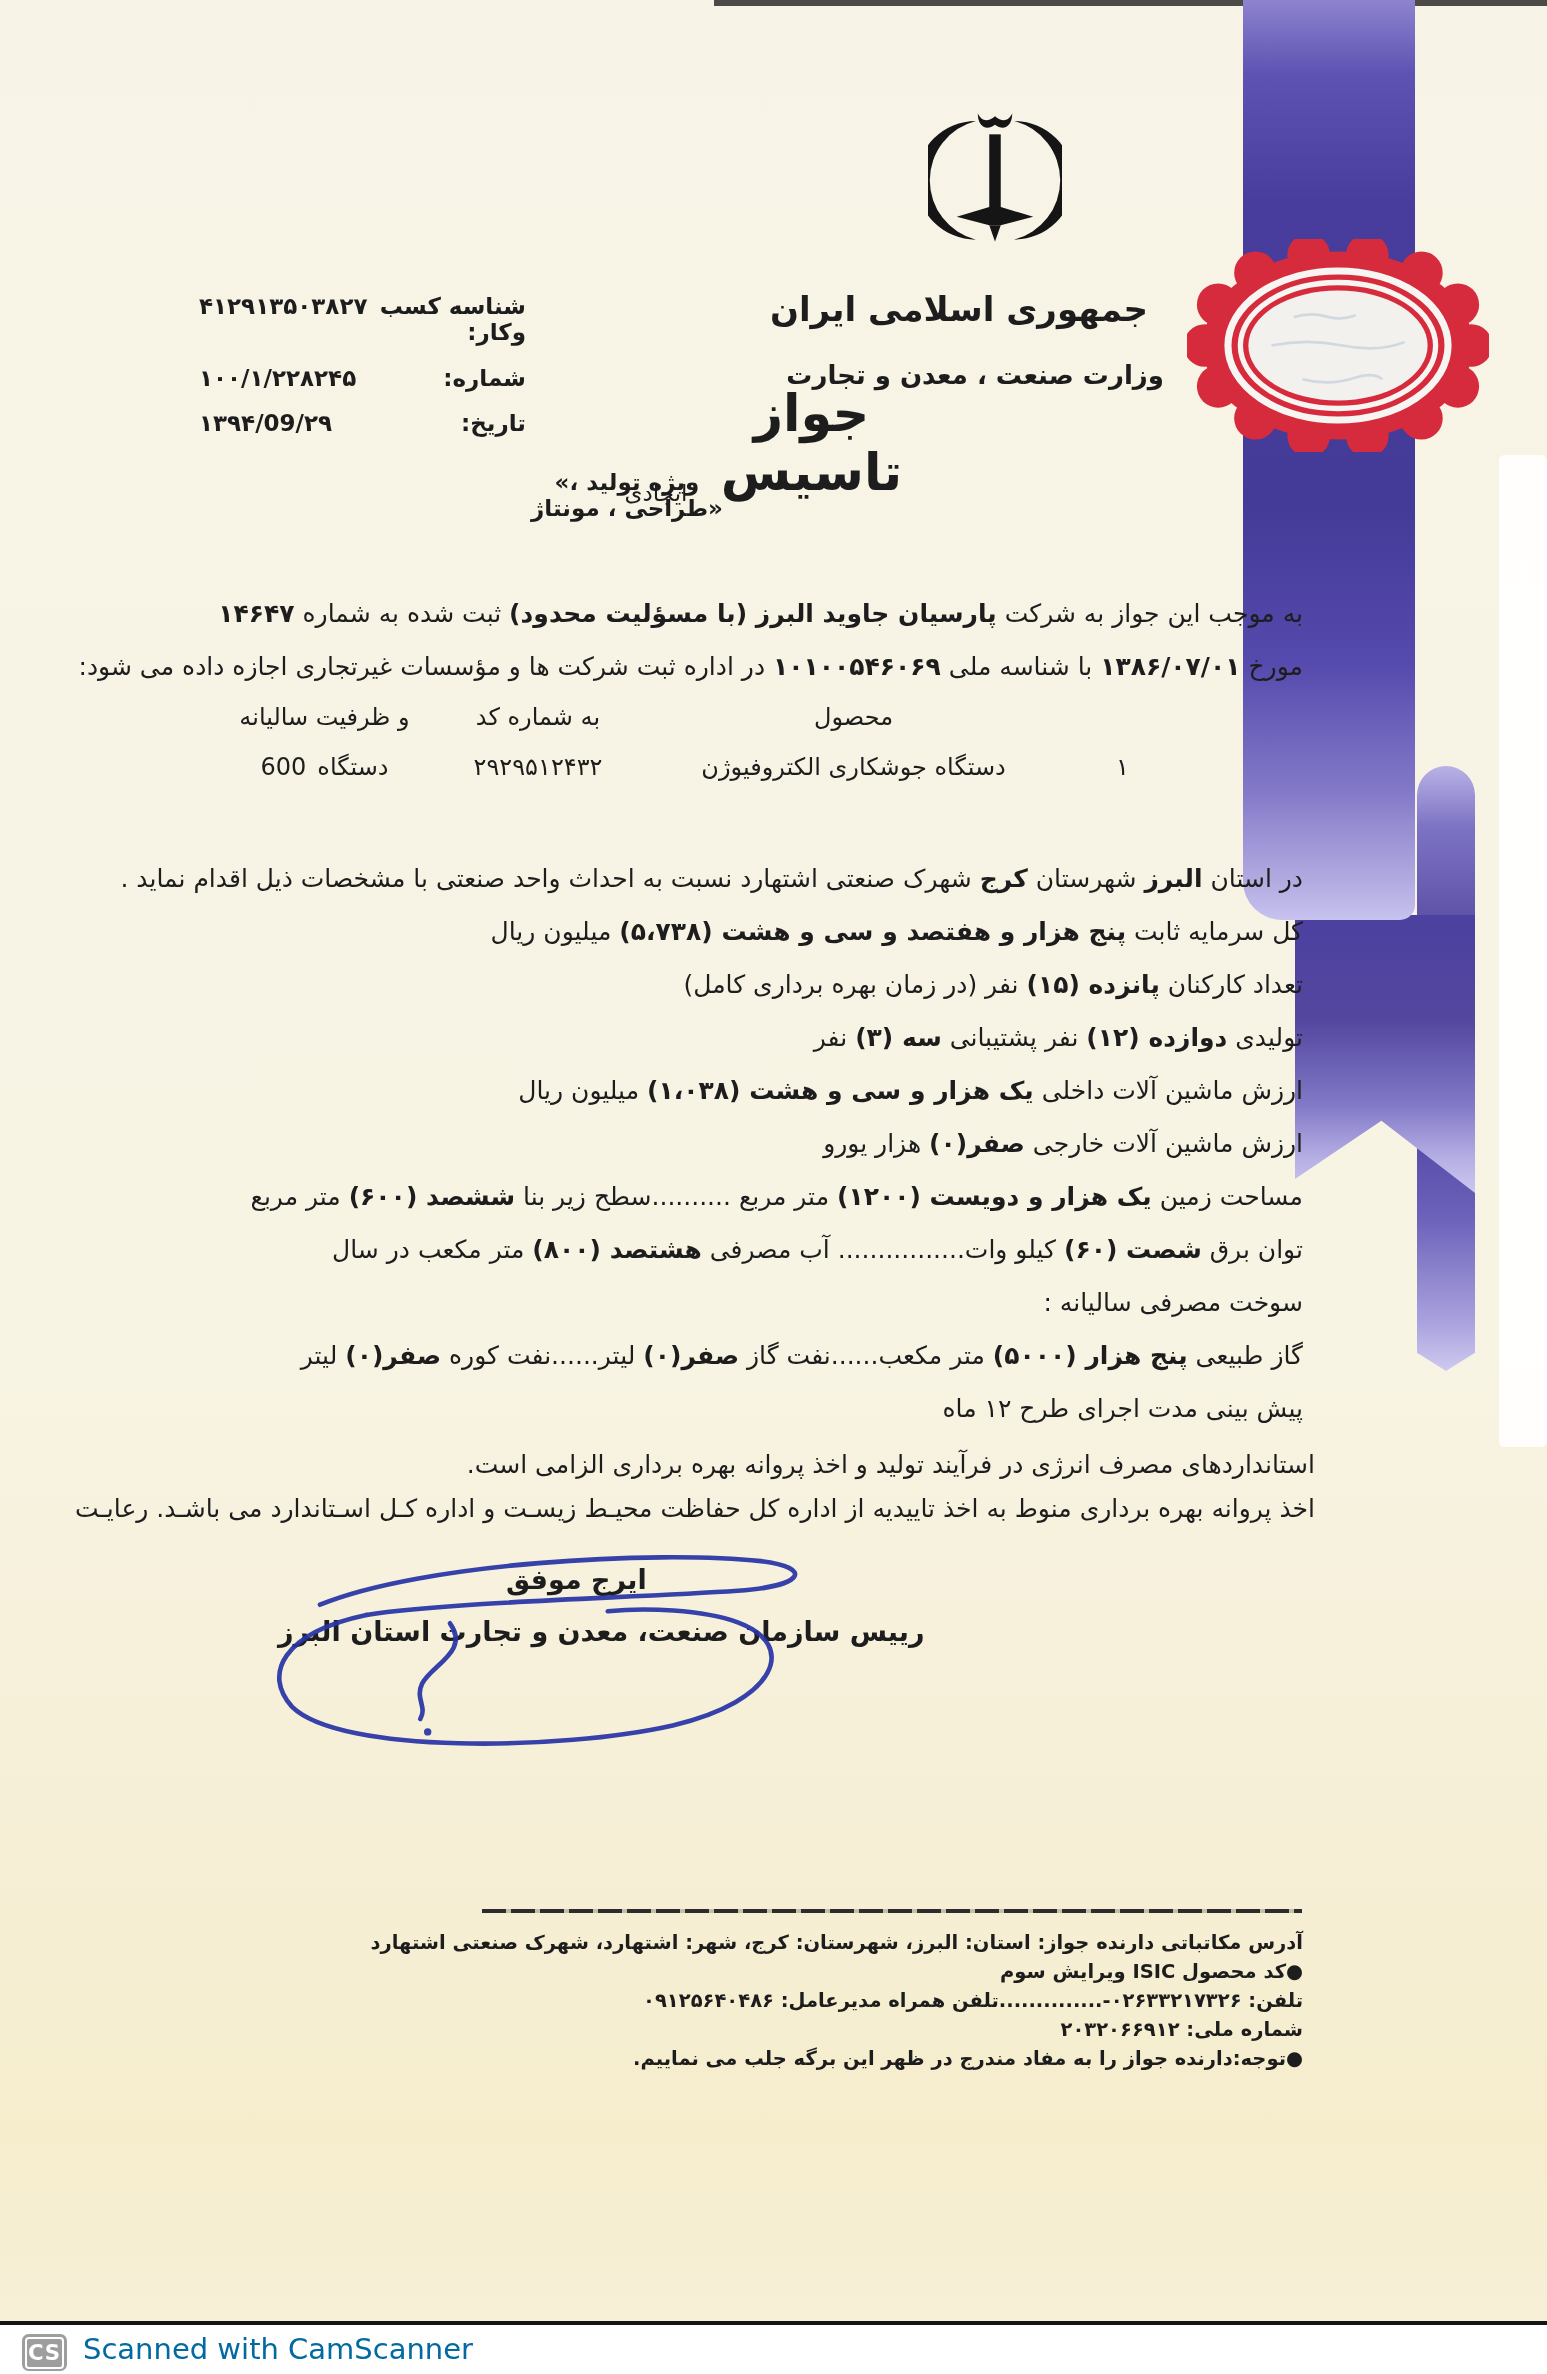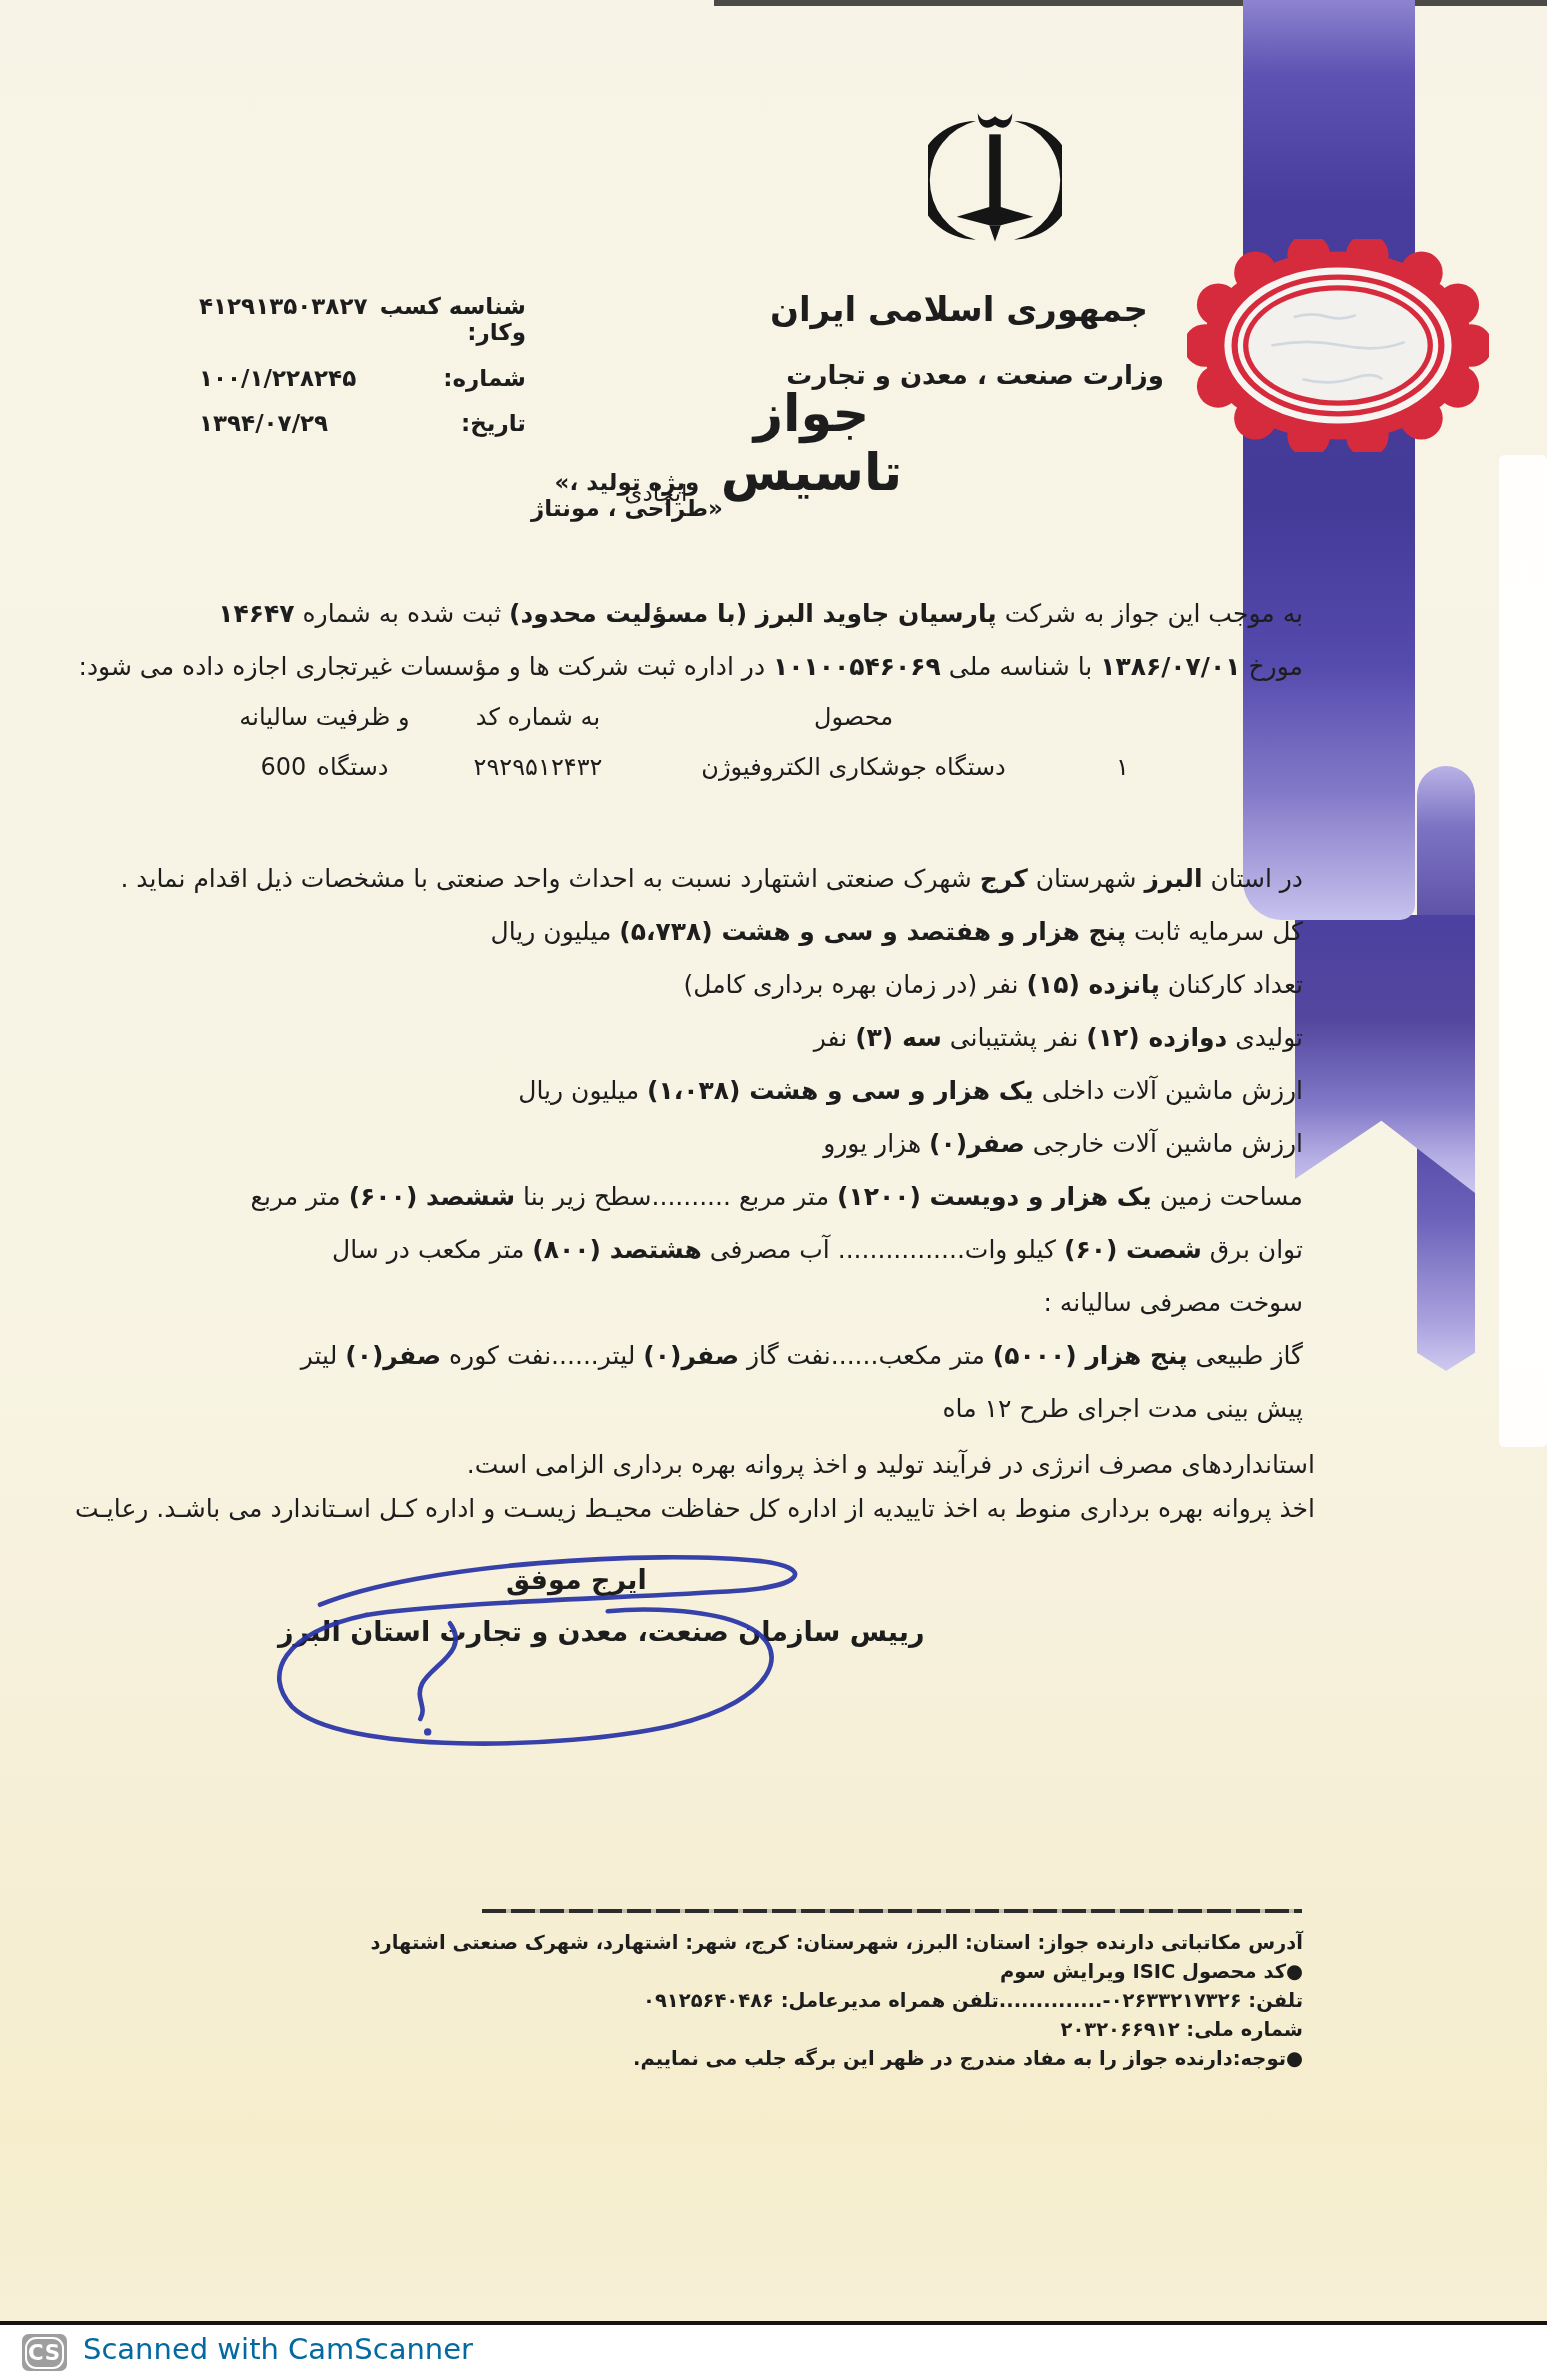--- a/index.html
+++ b/index.html
@@ -47,21 +47,21 @@
   .sig-role{left:278px;top:1616px;font-size:27px;font-weight:700;white-space:nowrap;}
   .sig-svg{left:255px;top:1535px;}
   
   .sep{left:482px;top:1909px;width:820px;height:3.7px;
     background:repeating-linear-gradient(90deg,#2c2c2c 0 24px,rgba(44,44,44,.25) 24px 29px);}
   .footer{right:244px;top:1929px;font-size:19.5px;font-weight:700;line-height:28px;}
   .footer div{margin-bottom:0.9px;}
   
   .scanbar{left:0;top:2321px;width:1547px;height:54px;background:#ffffff;border-top:4.6px solid #151515;}
   .cs-badge{position:absolute;left:22px;top:9.3px;width:45px;height:37px;background:#9e9e9e;border-radius:6.5px;}
-  .cs-badge .inner{position:absolute;left:2.8px;top:2.8px;right:2.8px;bottom:2.8px;border:2.8px solid #ffffff;border-radius:11px;
+  .cs-badge .inner{position:absolute;left:2.8px;top:2.8px;right:2.8px;bottom:2.8px;border:2.8px solid #ffffff;border-radius:4px;
     display:flex;align-items:center;justify-content:center;color:#ffffff;font-weight:700;font-size:21.3px;letter-spacing:0.9px;}
   .cs-text{position:absolute;left:83px;top:7.4px;font-size:29px;color:#0369a1;}
 </style>
 </head>
 <body>
 
 <div class="page">
 
   <div class="abs top-edge"></div>
   <div class="abs right-white"></div>
@@ -120,21 +120,21 @@
     <div class="meta-row">
       <span>شناسه کسب وکار:</span>
       <span>۴۱۲۹۱۳۵۰۳۸۲۷</span>
     </div>
     <div class="meta-row">
       <span>شماره:</span>
       <span>۱۰۰/۱/۲۲۸۲۴۵</span>
     </div>
     <div class="meta-row">
       <span>تاریخ:</span>
-      <span>۱۳۹۴/۰۷/۲۹</span>
+      <span>۱۳۹۴/09/۲۹</span>
     </div>
   </div>
 
   <div class="abs doc-title">جواز تاسیس</div>
   <div class="abs doc-sub">«ویژه تولید ، طراحی ، مونتاژ»</div>
   <div class="abs doc-type">ایجادی</div>
 
   <div class="abs rtl intro">
     <div><span>به موجب این جواز به شرکت </span><span class="b">پارسیان جاوید البرز (با مسؤلیت محدود)</span><span> ثبت شده به شماره </span><span class="b">۱۴۶۴۷</span></div>
     <div><span>مورخ </span><span class="b">۱۳۸۶/۰۷/۰۱</span><span> با شناسه ملی </span><span class="b">۱۰۱۰۰۵۴۶۰۶۹</span><span> در اداره ثبت شرکت ها و مؤسسات غیرتجاری اجازه داده می شود:</span></div>

